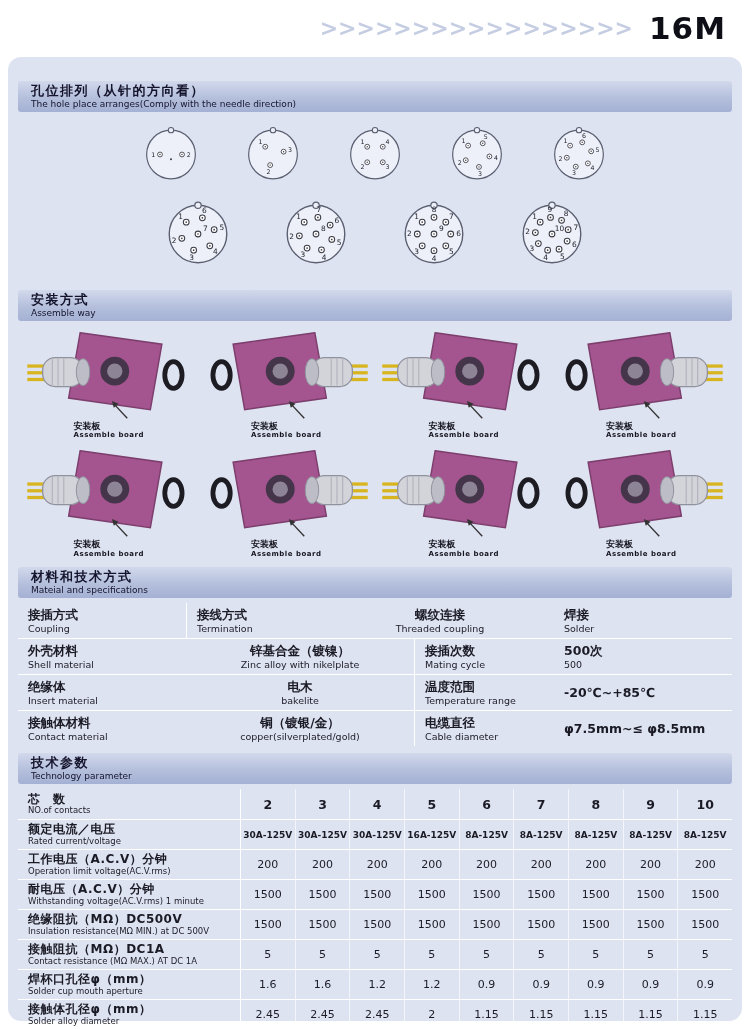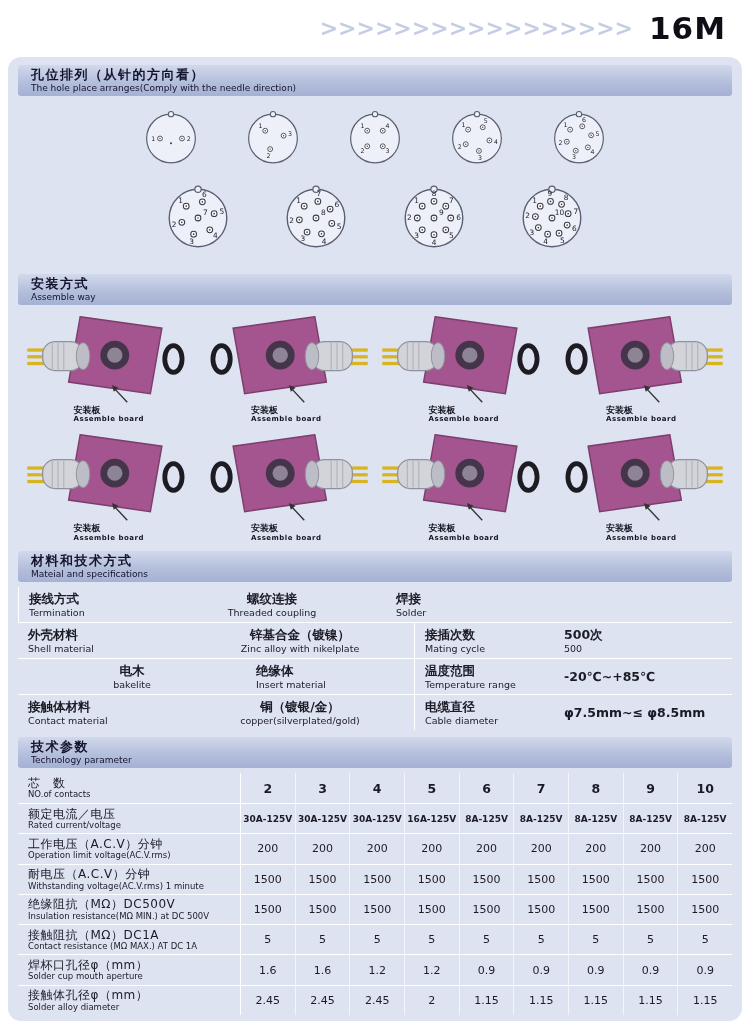--- a/index.html
+++ b/index.html
@@ -9,21 +9,21 @@
   .topbar{height:56px;display:flex;align-items:center;justify-content:flex-end;
     padding-right:24px;gap:16px;background:#fff}
   .arrows{color:#c5cde2;font-weight:bold;font-style:italic;font-size:22px;letter-spacing:0;
     transform:scaleY(1.05);user-select:none}
   .model{font-size:31px;font-weight:bold;color:#0e0e16;letter-spacing:1px}
   
   .panel{position:absolute;left:8px;right:8px;top:57px;bottom:8px;background:#dee3f1;
     border-radius:13px;padding:8px 10px 6px;display:flex;flex-direction:column}
   .sec-header{background:linear-gradient(180deg,#d2d9ec 0%,#b4bfdc 55%,#a5b1d4 100%);
     border-radius:3px;padding:2px 13px;color:#14142c;margin-top:7px}
-  .sec-header:first-child{margin-top:0}
+  .sec-header:first-child{margin-top:16px}
   .sec-header .zh{font-size:13px;font-weight:bold;letter-spacing:1.5px;line-height:1.25}
   .sec-header .en{font-size:9px;line-height:1.2}
   
   .pins{padding:7px 0 3px}
   .pin-row{display:flex;justify-content:center;align-items:center;gap:36px}
   .pin-row.r2{gap:40px;margin-top:-2px}
   
   .asm-grid{display:grid;grid-template-columns:repeat(4,1fr);row-gap:4px;padding:4px 2px 2px}
   .asm{display:flex;flex-direction:column;align-items:center}
   .asm-label{line-height:1.15;margin-top:-4px}
@@ -38,21 +38,21 @@
   .spec-cell .en{font-size:9.5px;line-height:1.2}
   .sc1{width:168px}
   .sc2{width:228px;align-items:center;text-align:center}
   .sc3{width:140px;border-left:1px solid #fff}
   .sc4{flex:1;align-items:flex-start;text-align:center}
   
   .param-table{margin-top:5px;flex:1;display:flex;flex-direction:column}
   .param-row{display:flex;flex:1;min-height:30px}
   .param-row + .param-row{border-top:1px solid #fff}
   .param-label{width:222px;padding:2px 6px 2px 10px;display:flex;flex-direction:column;justify-content:center}
-  .param-label .zh{font-size:12px;font-weight:normal;line-height:1.2;letter-spacing:.5px}
+  .param-label .zh{font-size:12px;font-weight:bold;line-height:1.2;letter-spacing:.5px}
   .param-label .en{font-size:8.5px;line-height:1.15}
   .param-vals{flex:1;display:flex;border-left:1px solid #fff}
   .param-val{flex:1;display:flex;align-items:center;justify-content:center;font-size:11px}
   .param-val + .param-val{border-left:1px solid rgba(255,255,255,.65)}
   .param-row.head .param-val{font-size:12.5px;font-weight:bold}
   .param-row.smallvals .param-val{font-size:9px;font-weight:bold}
 </style>
 </head>
 <body>
 
@@ -458,20 +458,24 @@
       </div>
     </div>
 
   <div class="sec-header">
     <div class="zh">材料和技术方式</div>
     <div class="en">Mateial and specifications</div>
   </div>
 
   <div class="spec-table">
       <div class="spec-row">
+        <div class="spec-cell sc1">
+          <span class="zh">接插方式</span>
+          <span class="en">Coupling</span>
+        </div>
         <div class="spec-cell sc3">
           <span class="zh">接线方式</span>
           <span class="en">Termination</span>
         </div>
         <div class="spec-cell sc2">
           <span class="zh">螺纹连接</span>
           <span class="en">Threaded coupling</span>
         </div>
         <div class="spec-cell sc4">
           <span class="zh">焊接</span>
@@ -490,27 +494,27 @@
         <div class="spec-cell sc3">
           <span class="zh">接插次数</span>
           <span class="en">Mating cycle</span>
         </div>
         <div class="spec-cell sc4">
           <span class="zh">500次</span>
           <span class="en">500</span>
         </div>
       </div>
       <div class="spec-row">
+        <div class="spec-cell sc1">
+          <span class="zh">绝缘体</span>
+          <span class="en">Insert material</span>
+        </div>
         <div class="spec-cell sc2">
           <span class="zh">电木</span>
           <span class="en">bakelite</span>
-        </div>
-        <div class="spec-cell sc1">
-          <span class="zh">绝缘体</span>
-          <span class="en">Insert material</span>
         </div>
         <div class="spec-cell sc3">
           <span class="zh">温度范围</span>
           <span class="en">Temperature range</span>
         </div>
         <div class="spec-cell sc4">
           <span class="zh">-20℃~+85℃</span>
         </div>
       </div>
       <div class="spec-row">

